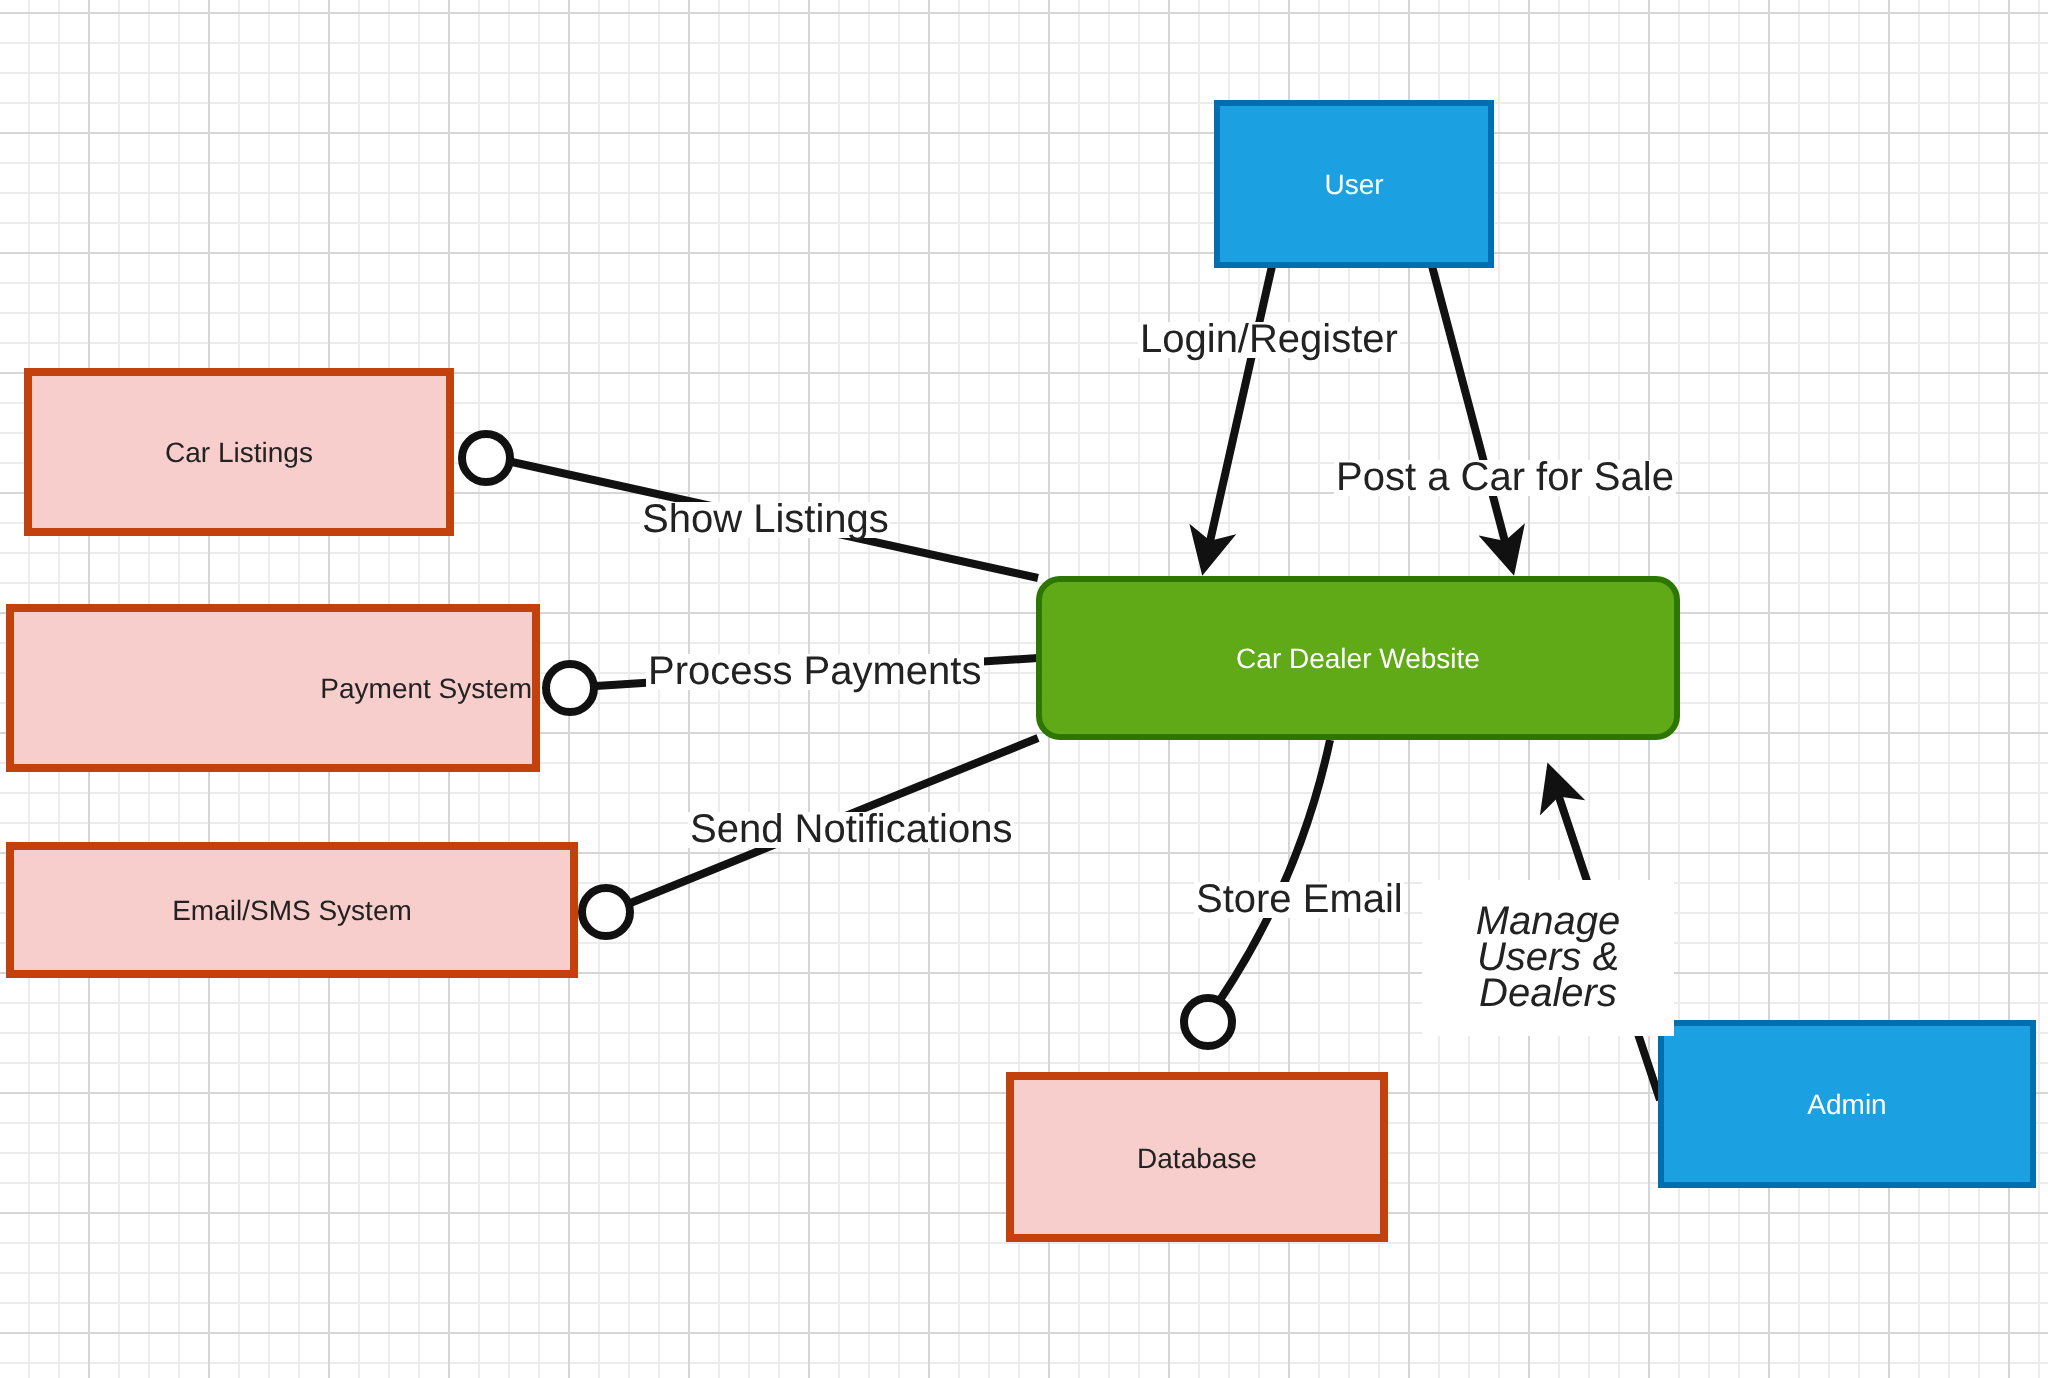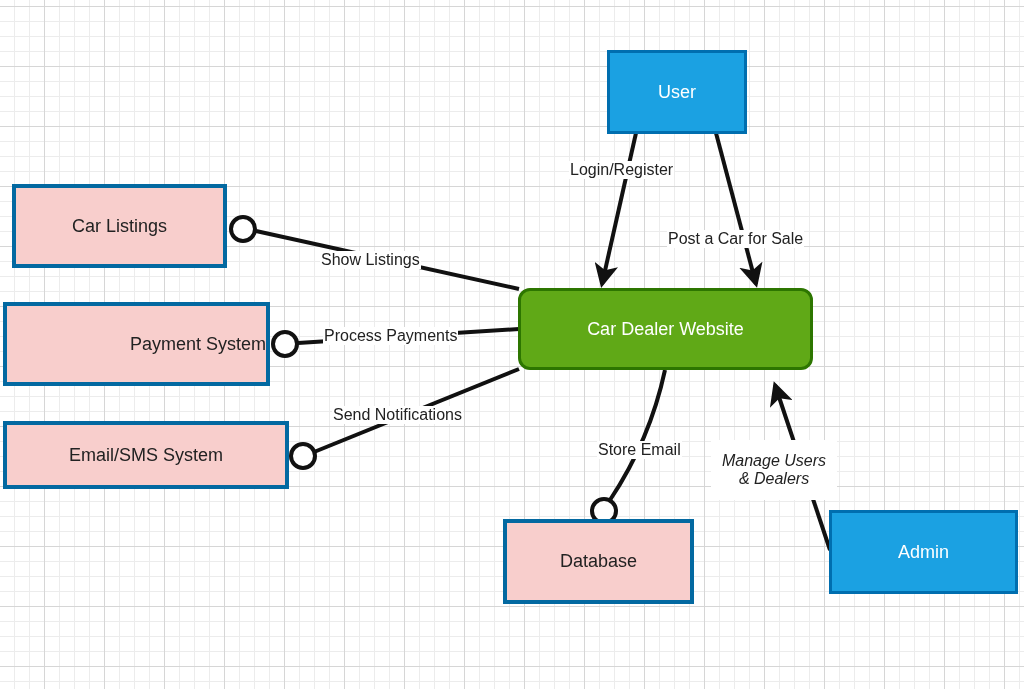--- a/index.html
+++ b/index.html
@@ -16,27 +16,27 @@
       linear-gradient(to bottom, #d6d6d6 1px, transparent 1px),
       linear-gradient(to right, #ececec 1px, transparent 1px),
       linear-gradient(to bottom, #ececec 1px, transparent 1px);
     background-size: 60px 60px, 60px 60px, 15px 15px, 15px 15px;
     background-position: 44px 6px, 44px 6px, 44px 6px, 44px 6px;
   }
   svg#edges { position: absolute; left: 0; top: 0; }
   .node {
     position: absolute; box-sizing: border-box;
     display: flex; align-items: center; justify-content: center;
-    text-align: center; font-size: 18px;
+    text-align: center; font-size: 14px;
   }
-  .node.pink { background: #f8cecc; border: 4px solid #0369a1; color: #222222; }
+  .node.pink { background: #f8cecc; border: 4px solid #c2410c; color: #222222; }
   .node.blue { background: #1ba1e2; border: 3px solid #006eaf; color: #ffffff; }
   .node.green { background: #60a917; border: 3px solid #2d7600; color: #ffffff; border-radius: 12px; }
   .elabel {
-    position: absolute; font-size: 16px; color: #222222;
+    position: absolute; font-size: 20px; color: #222222;
     background: #ffffff; white-space: nowrap; line-height: 18px; text-align: center;
     padding: 0 1px;
   }
   .elabel.multi { white-space: normal; padding: 12px 10px; }
 </style>
 </head>
 <body>
 
 <div id="canvas"></div>
 
@@ -63,43 +63,43 @@
   <path d="M665,370 Q650,440 610,500" fill="none" stroke="#111111" stroke-width="4"></path>
   <circle cx="604" cy="511" r="12" fill="#ffffff" stroke="#111111" stroke-width="4"></circle>
 
   <line x1="830" y1="550" x2="775" y2="385" stroke="#111111" stroke-width="4" marker-end="url(#arrowhead)"></line>
 </svg>
 
 <div class="node blue" style="left:607px; top:50px; width:140px; height:84px;">
   <span>User</span>
 </div>
 
-<div class="node green" style="left:518px; top:288px; width:295px; height:82px;">
+<div class="node green" style="left:518px; top:288px; width:322px; height:82px;">
   <span>Car Dealer Website</span>
 </div>
 
 <div class="node pink" style="left:12px; top:184px; width:215px; height:84px;">
   <span>Car Listings</span>
 </div>
 
 <div class="node pink" style="left:3px; top:302px; width:267px; height:84px;justify-content:flex-end;">
   <span>Payment System</span>
 </div>
 
 <div class="node pink" style="left:3px; top:421px; width:286px; height:68px;">
   <span>Email/SMS System</span>
 </div>
 
-<div class="node pink" style="left:503px; top:519px; width:191px; height:85px;">
+<div class="node pink" style="left:503px; top:536px; width:191px; height:85px;">
   <span>Database</span>
 </div>
 
 <div class="node blue" style="left:829px; top:510px; width:189px; height:84px;">
   <span>Admin</span>
 </div>
 
 <div class="elabel" style="left:569px; top:161px;">Login/Register</div>
 <div class="elabel" style="left:667px; top:201px;margin-top:29px;">Post a Car for Sale</div>
 <div class="elabel" style="left:320px; top:251px;">Show Listings</div>
 <div class="elabel" style="left:323px; top:327px;">Process Payments</div>
-<div class="elabel" style="left:332px; top:406px;">Send Notifications</div>
+<div class="elabel" style="left:344px; top:406px;">Send Notifications</div>
 <div class="elabel" style="left:597px; top:441px;">Store Email</div>
 <div class="elabel multi" style="left:711px; top:440px; width:106px;font-style:italic;">Manage Users &amp; Dealers</div>
 
 </body></html>

